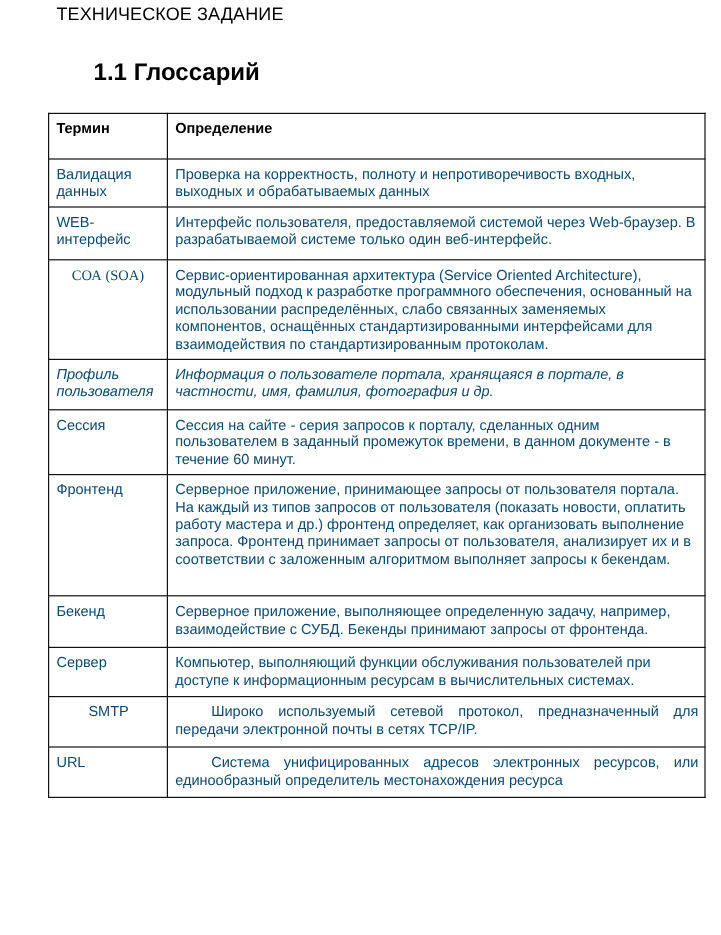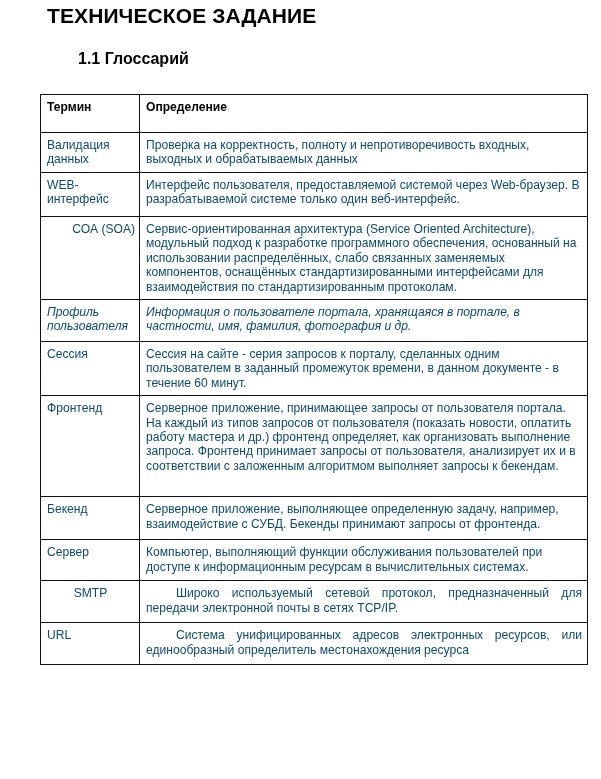--- a/index.html
+++ b/index.html
@@ -12,31 +12,31 @@
       height: 779px;
       position: relative;
       overflow: hidden;
       font-family: "Liberation Sans", sans-serif;
       color: #1a1a1a;
     }
     .doc-title {
       position: absolute;
       left: 47px;
       top: 4px;
-      font-size: 21px;
-      font-weight: bold;
+      font-size: 15px;
+      font-weight: normal;
       letter-spacing: 0.1px;
       color: #000;
       margin: 0;
     }
     .section-title {
       position: absolute;
       left: 78px;
       top: 50px;
-      font-size: 16px;
+      font-size: 20px;
       font-weight: bold;
       color: #000;
       margin: 0;
     }
     table.glossary {
       position: absolute;
       left: 40px;
       top: 94px;
       width: 547px;
       border-collapse: collapse;
@@ -55,21 +55,21 @@
       color: #0c4a6e;
     }
     table.glossary th {
       font-weight: bold;
       color: #000;
       height: 16px;
       padding-top: 5px;
       padding-bottom: 16px;
     }
     td.term { word-wrap: break-word; }
-    td.term.centered { text-align: right; padding-left: 4px; padding-right: 4px; }
+    td.term.centered { text-align: center; padding-left: 4px; padding-right: 4px; font-family: Liberation Serif, serif; }
     td.def.justify {
       text-align: justify;
       text-indent: 30px;
     }
     
     tr.r-validation td { height: 29px; }
     tr.r-web td { height: 33px; }
     tr.r-soa td { height: 71px; }
     tr.r-executor td { height: 60px; }
     tr.r-profile td { height: 31px; font-style: italic; }

